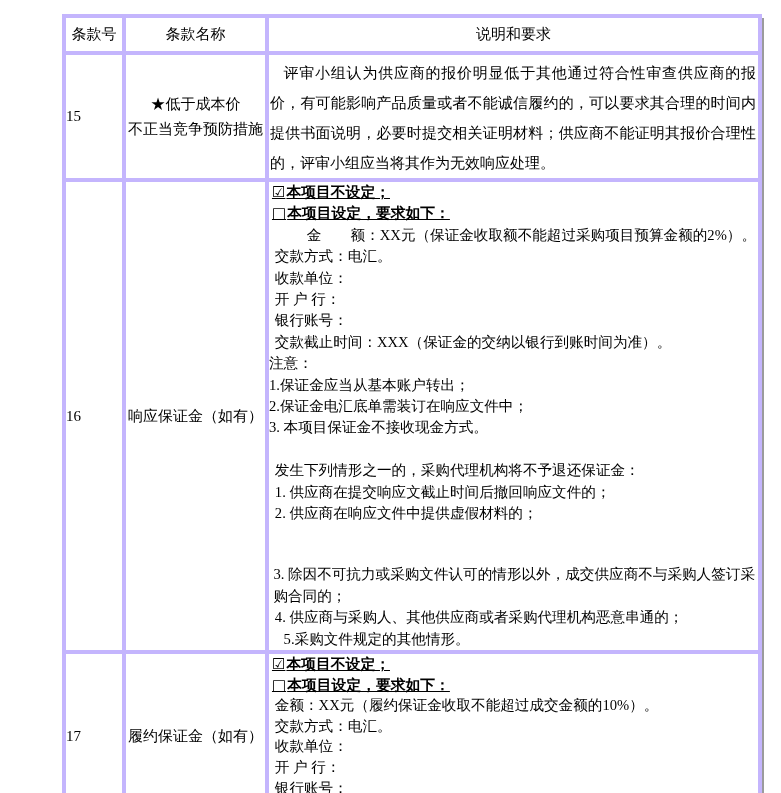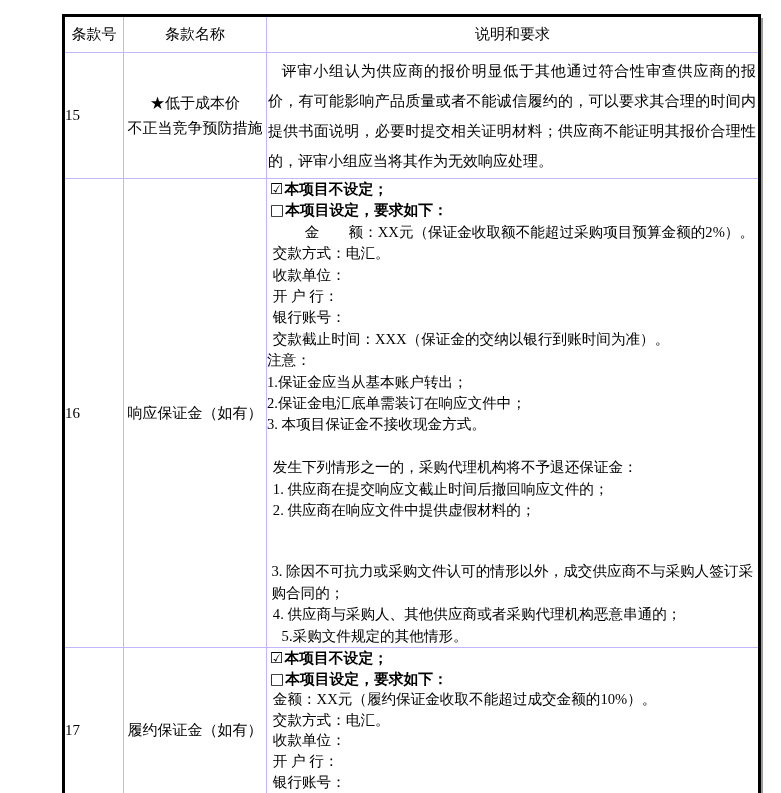--- a/index.html
+++ b/index.html
@@ -20,21 +20,21 @@
     top: 14px;
     width: 696px;
     border-collapse: collapse;
     table-layout: fixed;
     border: 3px solid #000000;
     box-shadow: 3px 3px 0 -1px #9b9b9b;
     background: #ffffff;
   }
   .doc-table th,
   .doc-table td {
-    border: 1px solid #c4b5fd;
+    border: 4px solid #c4b5fd;
     font-size: 15px;
     padding: 0;
     overflow: hidden;
   }
   thead tr { height: 37px; }
   tr.r15 { height: 126px; }
   tr.r16 { height: 430px; }
   tr.r17 { height: 166px; }
   .doc-table th {
     font-weight: normal;
@@ -67,20 +67,21 @@
   .line {
     line-height: 21.4px;
     font-size: 14.6px;
     white-space: pre-wrap;
   }
   tr.r17 .line { line-height: 20.6px; }
   .line.bold {
     font-family: "Liberation Sans", "DejaVu Sans", sans-serif;
     font-weight: 700;
     font-size: 14.8px;
+    text-decoration: underline;
   }
   .line.blank { height: 21.4px; }
   .checkbox {
     font-family: "DejaVu Sans", sans-serif;
     font-weight: 700;
     font-size: 15px;
     margin-right: 1px;
   }
 </style>
 </head>

